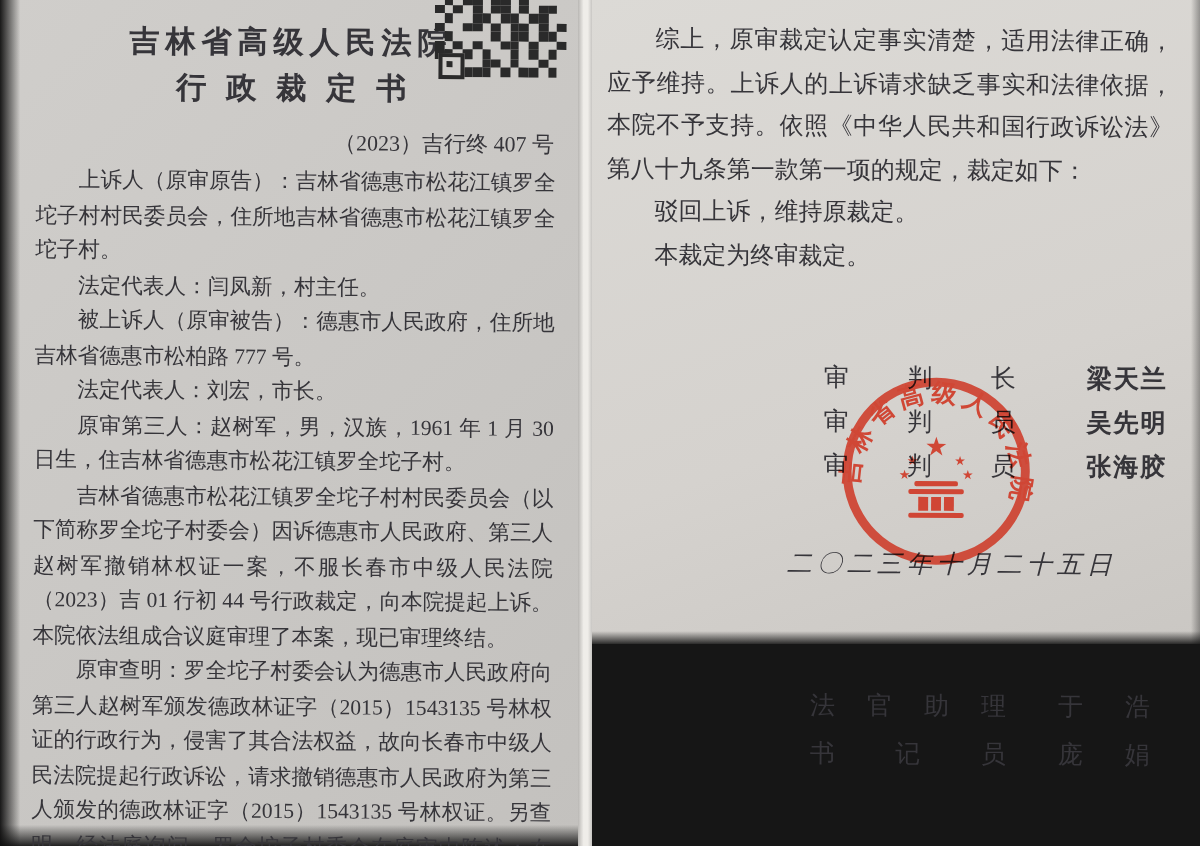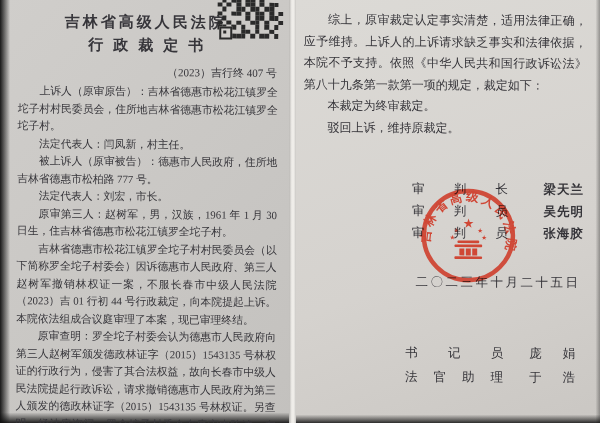--- a/index.html
+++ b/index.html
@@ -21,33 +21,33 @@
   .qr{position:absolute;left:216px;top:-3px;width:66px;height:41px;overflow:hidden;
       display:grid;grid-template-columns:repeat(14,1fr);grid-auto-rows:1fr;}
   .qr i{display:block;}
   .qr i.b{background:#2a2a2a;}
   .qr-finder{position:absolute;left:218px;top:26px;width:9px;height:9px;border:2px solid #2a2a2a;background:#cfcdca;}
   .qr-finder::after{content:"";position:absolute;left:2px;top:2px;width:3px;height:3px;background:#2a2a2a;}
   
   .photo-gap{position:absolute;left:289px;top:0;width:7px;height:423px;
     background:linear-gradient(90deg,#b9b7b4,#efede9 40%,#efede9 70%,#c8c6c3);}
   
-  .photo-right{position:absolute;left:296px;top:0;width:304px;height:423px;
+  .photo-right{position:absolute;left:296px;top:0;width:304px;height:322px;
     background:linear-gradient(0deg,rgba(15,15,15,.85) 0,rgba(15,15,15,0) 2%),
                linear-gradient(270deg,rgba(15,15,15,.35) 0,rgba(15,15,15,0) 1.5%),
                linear-gradient(160deg,#dcdad6 0%,#d5d2ce 60%,#cac7c3 100%);}
   .pr-inner{position:absolute;inset:0;transform:rotate(.3deg);}
   .pr-text{position:absolute;top:10px;left:7px;right:14px;}
   .pr-text p{margin:0;font-size:12px;line-height:21.5px;text-align:justify;text-indent:2em;}
   
   .sig-block{position:absolute;top:178px;left:116px;right:16px;}
   .sig-row{display:flex;align-items:center;height:22px;font-size:12.5px;}
   .sig-role{display:inline-block;width:96px;text-align:justify;text-align-last:justify;}
   .sig-name{margin-left:auto;letter-spacing:1px;font-weight:bold;}
-  .date-line{position:absolute;top:274px;left:120px;font-size:12.5px;letter-spacing:2.5px;}
+  .date-line{position:absolute;top:274px;left:98px;font-size:12.5px;letter-spacing:2.5px;font-style:italic;}
   .verify-note{position:absolute;top:295px;left:2px;font-size:12.5px;letter-spacing:1px;}
   .staff-block{position:absolute;top:341px;left:110px;right:24px;}
   .staff-row{display:flex;align-items:center;height:24px;font-size:12.5px;}
   .staff-role{display:inline-block;width:98px;text-align:justify;text-align-last:justify;}
   .staff-name{margin-left:auto;display:inline-block;width:46px;text-align:justify;text-align-last:justify;}
   
   .seal{position:absolute;left:123px;top:186px;width:99px;height:99px;z-index:5;
         mix-blend-mode:multiply;opacity:.92;}
 </style>
 </head>
@@ -202,22 +202,22 @@
       <span class="qr-finder"></span>
     </div>
   </div>
 
   <div class="photo-gap"></div>
 
   <div class="photo-right">
     <div class="pr-inner">
       <div class="pr-text">
         <p>综上，原审裁定认定事实清楚，适用法律正确，应予维持。上诉人的上诉请求缺乏事实和法律依据，本院不予支持。依照《中华人民共和国行政诉讼法》第八十九条第一款第一项的规定，裁定如下：</p>
+        <p>驳回上诉，维持原裁定。</p>
         <p>本裁定为终审裁定。</p>
-        <p>驳回上诉，维持原裁定。</p>
       </div>
 
       <div class="sig-block">
         <div class="sig-row">
           <span class="sig-role">审判长</span>
           <span class="sig-name">梁天兰</span>
         </div>
         <div class="sig-row">
           <span class="sig-role">审判员</span>
           <span class="sig-name">吴先明</span>
@@ -246,23 +246,23 @@
           <rect x="47.5" y="63" width="5" height="7"></rect>
           <rect x="54" y="63" width="5" height="7"></rect>
           <rect x="36" y="71" width="28" height="2.6" rx="1"></rect>
         </g>
       </svg>
 
       <div class="date-line">二〇二三年十月二十五日</div>
 
       <div class="staff-block">
         <div class="staff-row">
+          <span class="staff-role">法官助理</span>
+          <span class="staff-name">于浩</span>
+        </div>
+        <div class="staff-row">
           <span class="staff-role">书记员</span>
           <span class="staff-name">庞娟</span>
-        </div>
-        <div class="staff-row">
-          <span class="staff-role">法官助理</span>
-          <span class="staff-name">于浩</span>
         </div>
       </div>
     </div>
   </div>
 </div>
 
 </body></html>

